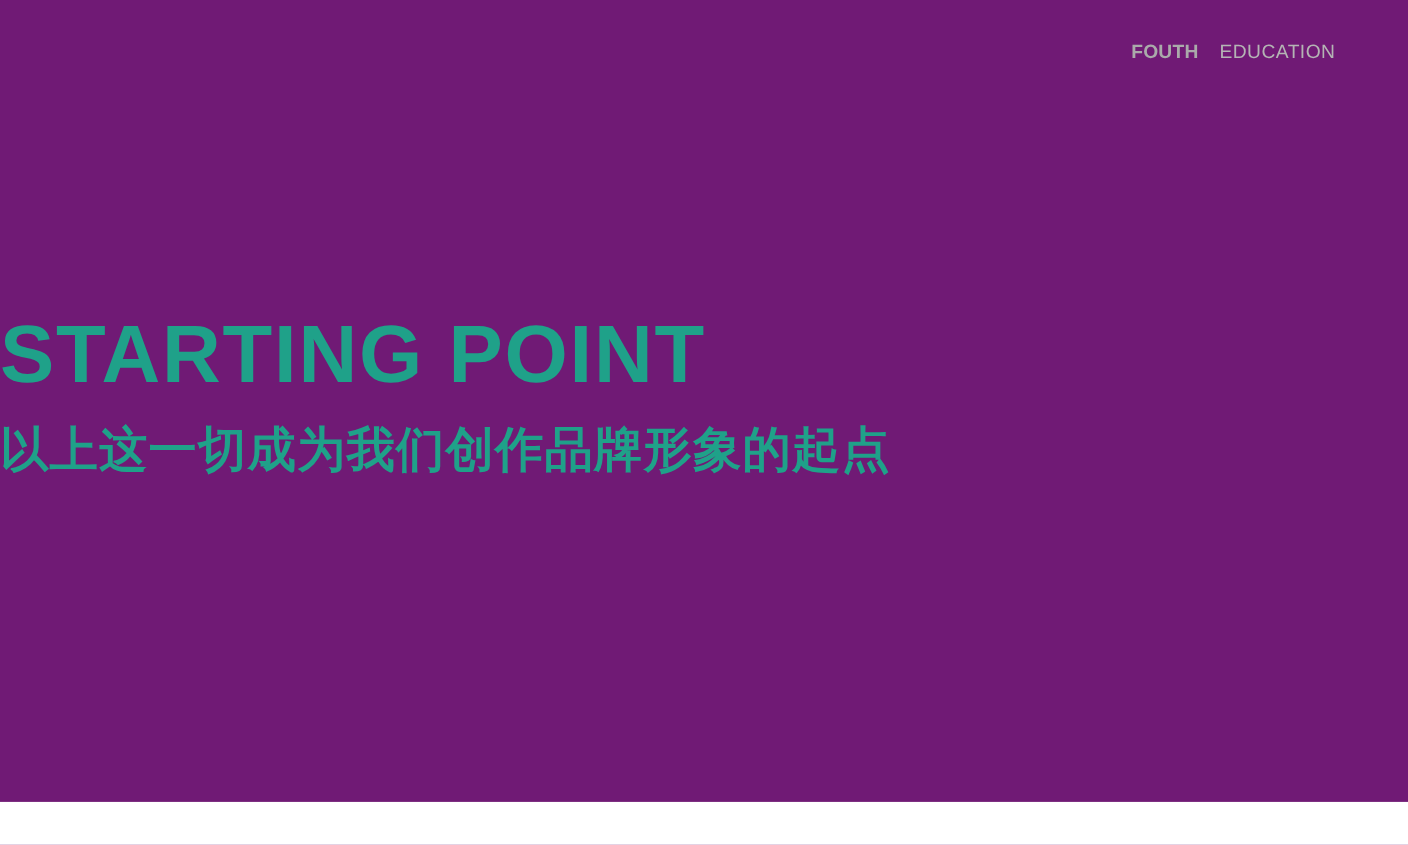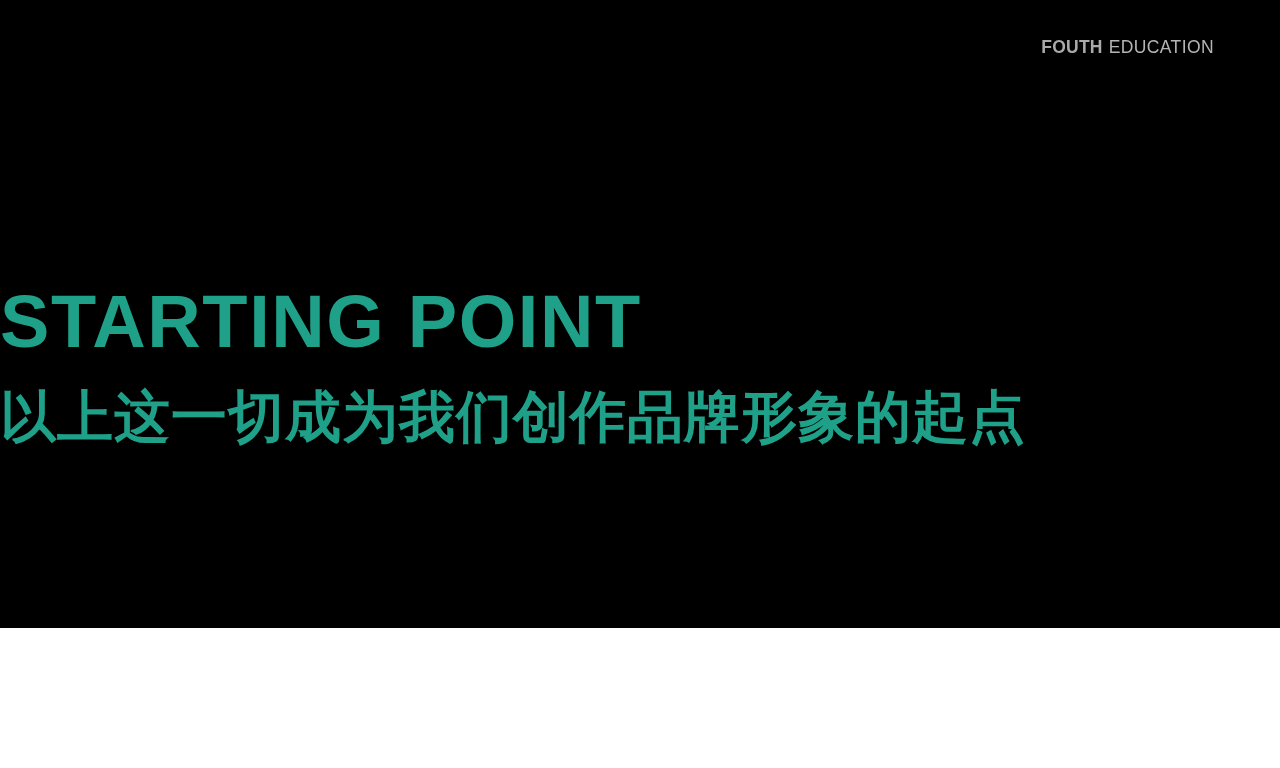--- a/index.html
+++ b/index.html
@@ -11,22 +11,22 @@
     height: 768px;
     background: #ffffff;
     font-family: "Liberation Sans", "DejaVu Sans", sans-serif;
     overflow: hidden;
     position: relative;
   }
 
   .slide {
     position: relative;
     width: 1280px;
-    height: 628px;
-    background: #000000;
+    height: 729px;
+    background: #701a75;
   }
 
   
   .brand-lockup {
     position: absolute;
     top: 39px;
     right: 66px;
     display: flex;
     align-items: baseline;
     white-space: nowrap;
@@ -37,21 +37,21 @@
     font-size: 17.5px;
     font-weight: 700;
     color: #aaaaaa;
     letter-spacing: 0.2px;
   }
   .brand-secondary {
     font-size: 17.5px;
     font-weight: 400;
     color: #b4b4b4;
     letter-spacing: 0.4px;
-    margin-left: 6px;
+    margin-left: 19px;
   }
 
   
   .hero {
     position: absolute;
     left: 0;
     right: 0;
     top: 283px;
   }
 
@@ -61,21 +61,21 @@
     font-weight: 700;
     color: #1fa189;
     letter-spacing: 1.6px;
     line-height: 1.06;
     white-space: nowrap;
   }
 
   .hero-subtitle {
     margin: 0;
     margin-top: 24px;
-    font-size: 56px;
+    font-size: 44px;
     font-weight: 700;
     color: #1fa189;
     letter-spacing: 1px;
     line-height: 1.14;
     white-space: nowrap;
     font-family: "DejaVu Sans", "Liberation Sans", sans-serif;
   }
 </style>
 </head>
 <body>

